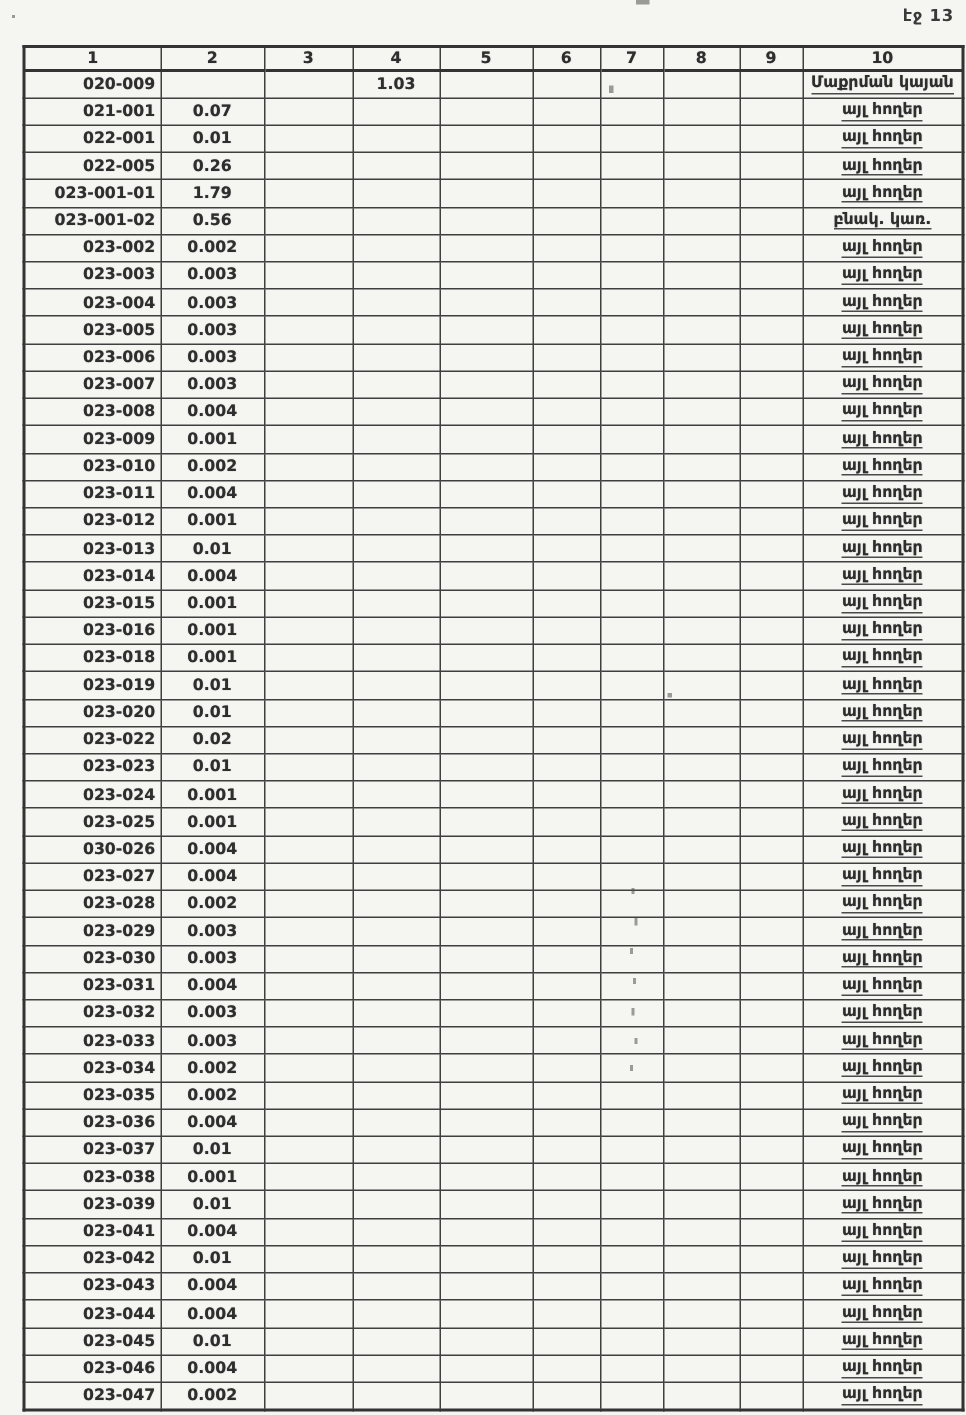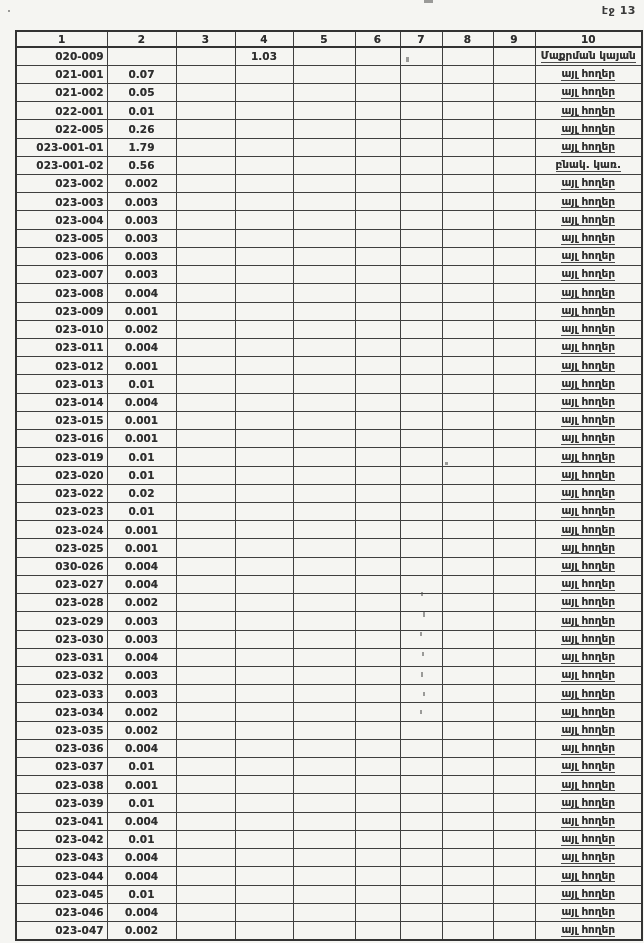--- a/index.html
+++ b/index.html
@@ -117,32 +117,20 @@
         <td class="c3"></td>
         <td class="c4"></td>
         <td class="c5"></td>
         <td class="c6"></td>
         <td class="c7"></td>
         <td class="c8"></td>
         <td class="c9"></td>
         <td class="c10"><span class="u">այլ հողեր</span></td>
       </tr>
       <tr>
-        <td class="c1">021-002</td>
-        <td class="c2">0.05</td>
-        <td class="c3"></td>
-        <td class="c4"></td>
-        <td class="c5"></td>
-        <td class="c6"></td>
-        <td class="c7"></td>
-        <td class="c8"></td>
-        <td class="c9"></td>
-        <td class="c10"><span class="u">այլ հողեր</span></td>
-      </tr>
-      <tr>
         <td class="c1">022-001</td>
         <td class="c2">0.01</td>
         <td class="c3"></td>
         <td class="c4"></td>
         <td class="c5"></td>
         <td class="c6"></td>
         <td class="c7"></td>
         <td class="c8"></td>
         <td class="c9"></td>
         <td class="c10"><span class="u">այլ հողեր</span></td>
@@ -346,20 +334,32 @@
         <td class="c4"></td>
         <td class="c5"></td>
         <td class="c6"></td>
         <td class="c7"></td>
         <td class="c8"></td>
         <td class="c9"></td>
         <td class="c10"><span class="u">այլ հողեր</span></td>
       </tr>
       <tr>
         <td class="c1">023-016</td>
+        <td class="c2">0.001</td>
+        <td class="c3"></td>
+        <td class="c4"></td>
+        <td class="c5"></td>
+        <td class="c6"></td>
+        <td class="c7"></td>
+        <td class="c8"></td>
+        <td class="c9"></td>
+        <td class="c10"><span class="u">այլ հողեր</span></td>
+      </tr>
+      <tr>
+        <td class="c1">023-018</td>
         <td class="c2">0.001</td>
         <td class="c3"></td>
         <td class="c4"></td>
         <td class="c5"></td>
         <td class="c6"></td>
         <td class="c7"></td>
         <td class="c8"></td>
         <td class="c9"></td>
         <td class="c10"><span class="u">այլ հողեր</span></td>
       </tr>

